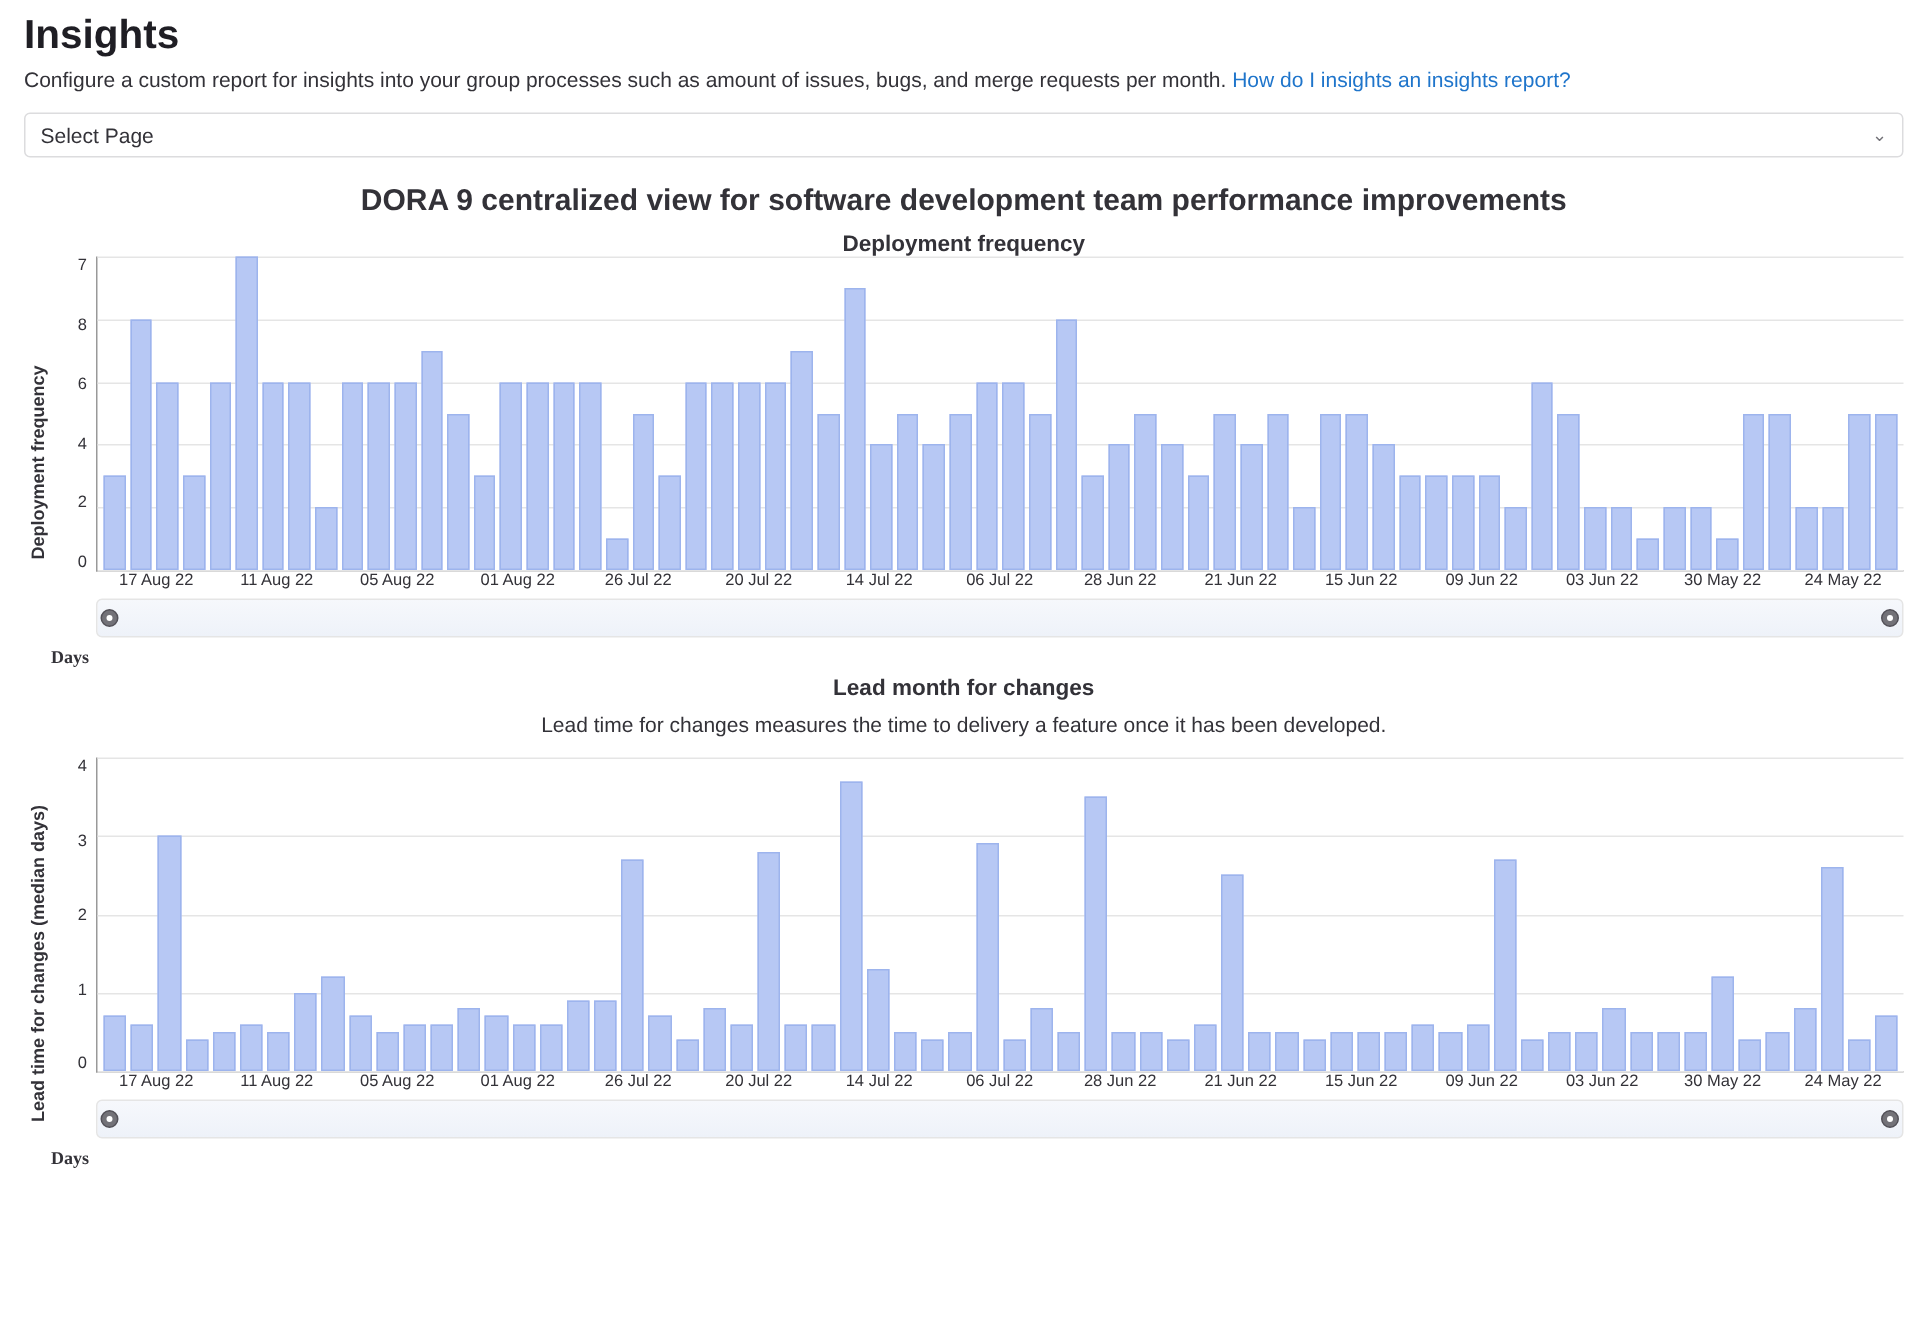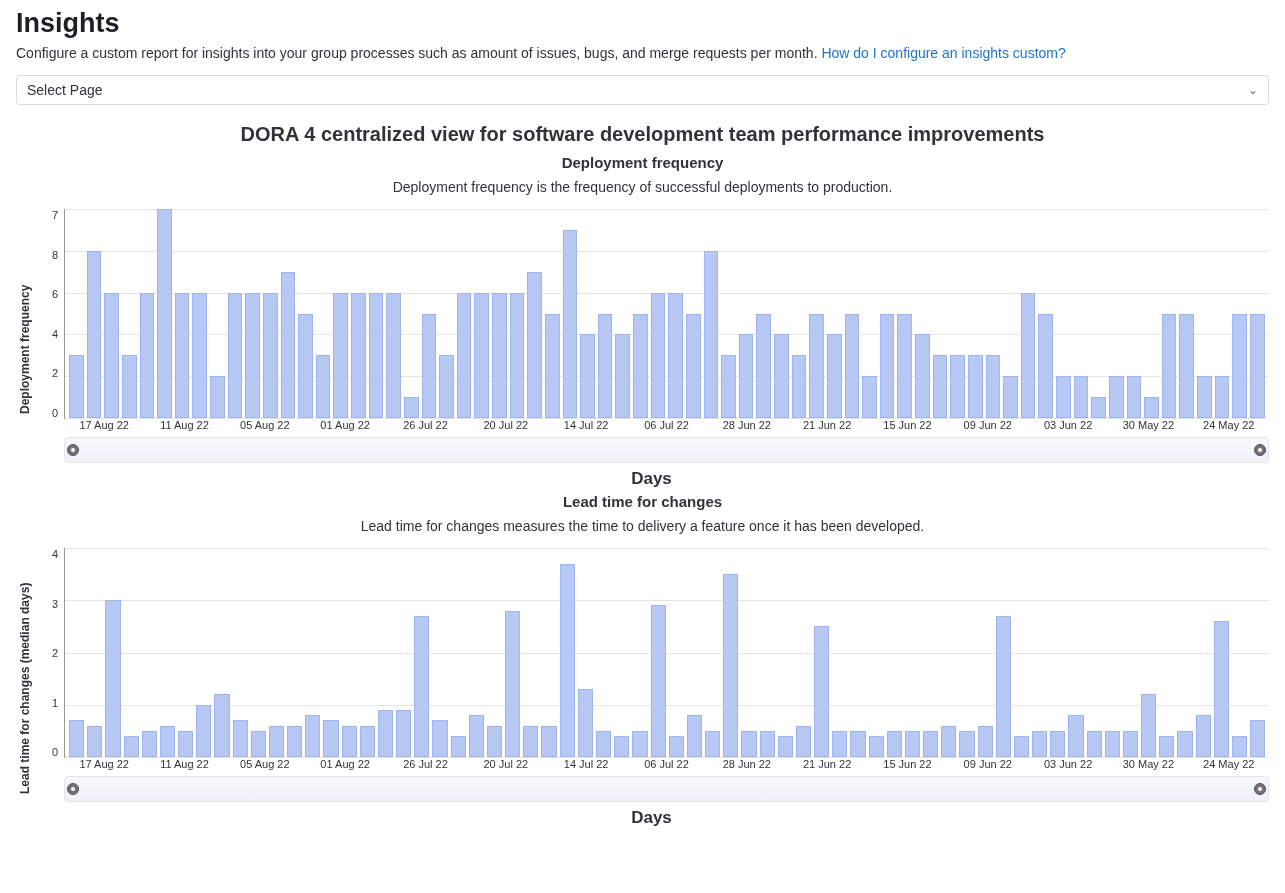--- a/index.html
+++ b/index.html
@@ -100,40 +100,39 @@
     display: flex;
     align-items: center;
     justify-content: center;
   }
   .scrub-handle::after {
     content: "";
     width: 4px; height: 4px;
     background: #fff;
     border-radius: 50%;
   }
-  .x-axis-label { text-align: center; font-size: 17px; font-weight: 600; margin-top: 6px; }
+  .x-axis-label { font-size: 12px; font-weight: 600; margin-top: 6px; font-family: Liberation Serif, serif; }
 </style>
 </head>
 <body>
 
 <h1>Insights</h1>
 <p class="intro">
-  <span>Configure a custom report for insights into your group processes such as amount of issues, bugs, and merge requests per month. </span><a href="#">How do I configure an insights custom?</a>
+  <span>Configure a custom report for insights into your group processes such as amount of issues, bugs, and merge requests per month. </span><a href="#">How do I insights an insights report?</a>
 </p>
 
 <div class="select-wrap">
   <span>Select Page</span>
   <span class="chevron">⌄</span>
 </div>
 
-<div class="main-title">DORA 4 centralized view for software development team performance improvements</div>
+<div class="main-title">DORA 9 centralized view for software development team performance improvements</div>
 
 <div class="chart-block">
   <div class="chart-title">Deployment frequency</div>
-  <div class="chart-subtitle">Deployment frequency is the frequency of successful deployments to production.</div>
   <div class="chart-frame">
     <div class="y-axis-label">Deployment frequency</div>
     <div class="chart-body">
       <div class="plot-row">
         <div class="y-ticks" id="yticks-1">
             <div>7</div>
             <div>8</div>
             <div>6</div>
             <div>4</div>
             <div>2</div>
@@ -240,21 +239,21 @@
           <div class="scrub-handle" style="left:8px;"></div>
           <div class="scrub-handle" style="right:-4px;"></div>
         </div>
       </div>
       <div class="x-axis-label">Days</div>
     </div>
   </div>
 </div>
 
 <div class="chart-block" style="margin-top:4px;">
-  <div class="chart-title">Lead time for changes</div>
+  <div class="chart-title">Lead month for changes</div>
   <div class="chart-subtitle">Lead time for changes measures the time to delivery a feature once it has been developed.</div>
   <div class="chart-frame">
     <div class="y-axis-label">Lead time for changes (median days)</div>
     <div class="chart-body">
       <div class="plot-row">
         <div class="y-ticks" id="yticks-2">
             <div>4</div>
             <div>3</div>
             <div>2</div>
             <div>1</div>

